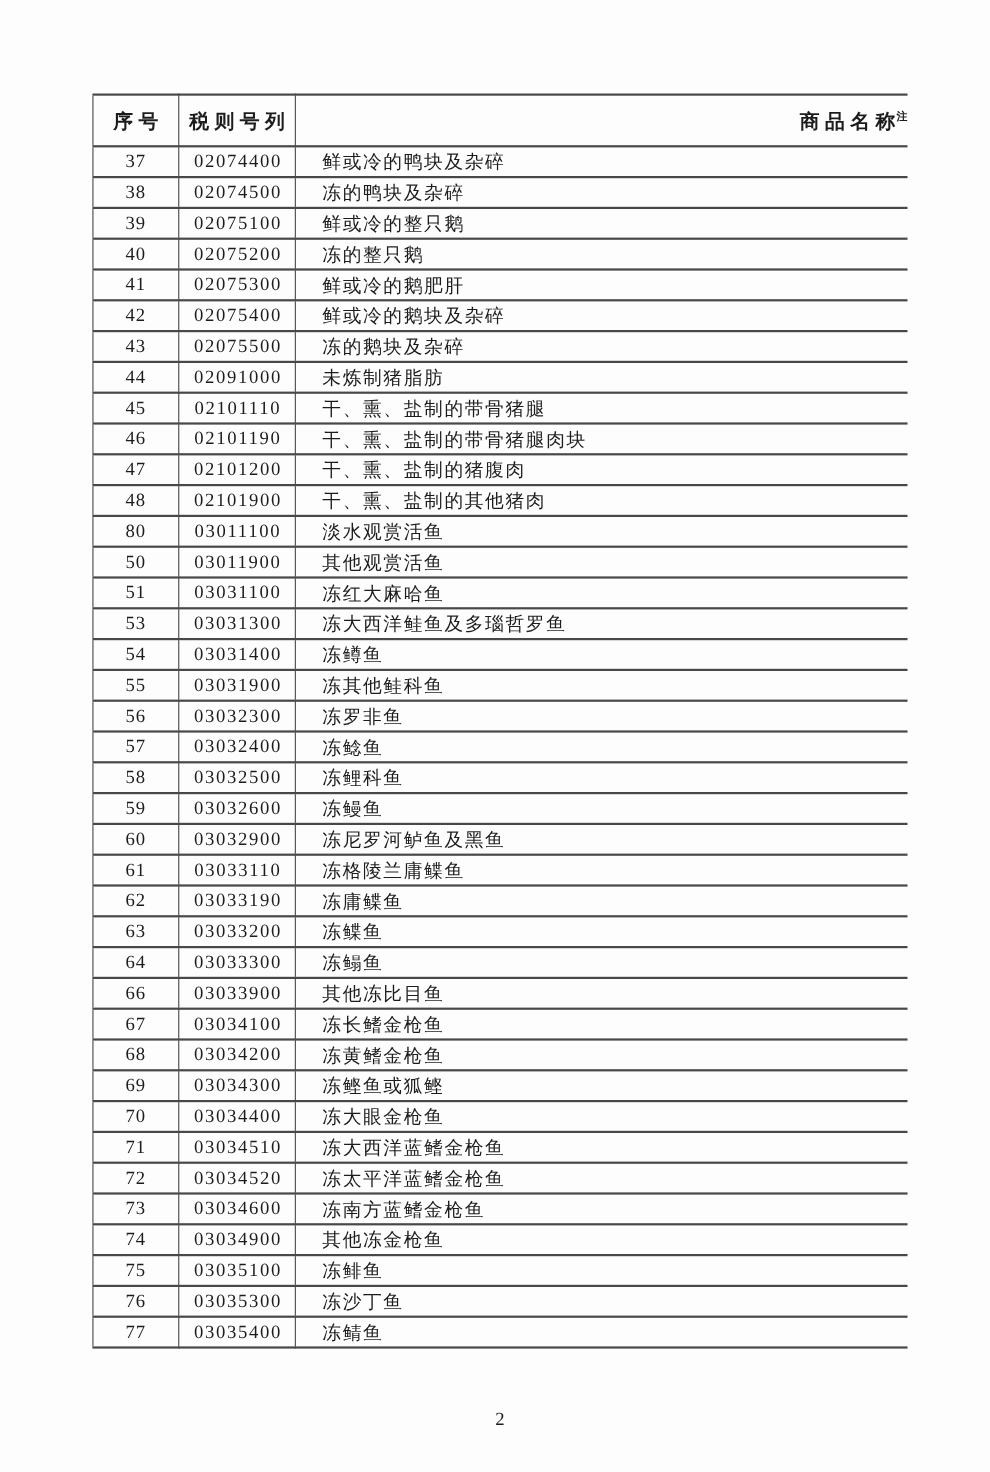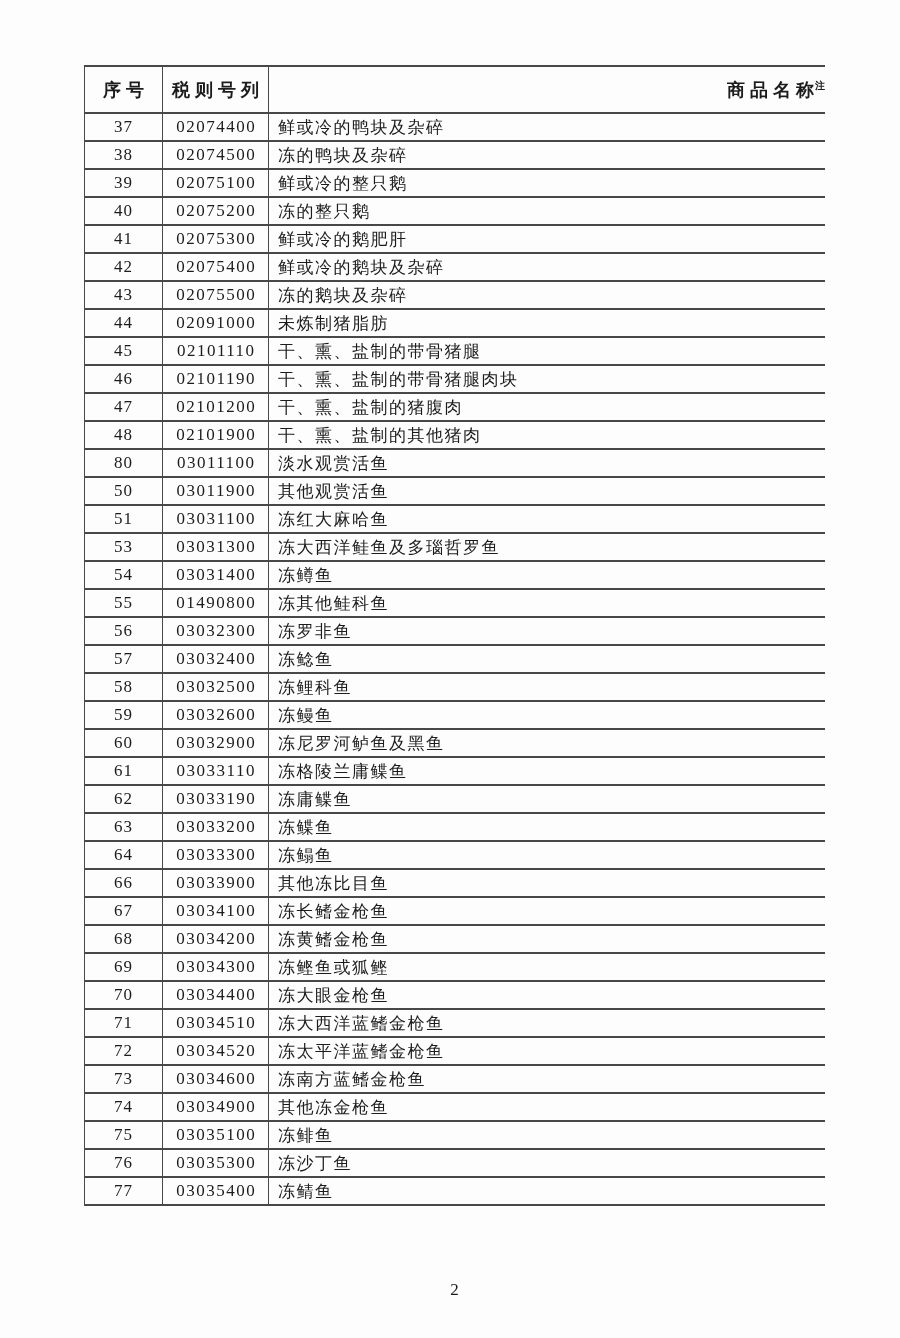--- a/index.html
+++ b/index.html
@@ -19,20 +19,21 @@
     left: 84px;
     top: 65px;
     width: 741px;
   }
   table.doc-table {
     width: 100%;
     border-collapse: collapse;
     table-layout: fixed;
     border-top: 2px solid #484848;
     border-left: 1.5px solid #484848;
+    margin-top: 20px;
     
   }
   table.doc-table tr {
     border-bottom: 2px solid #484848;
   }
   col.c-seq  { width: 78px; }
   col.c-code { width: 106px; }
   col.c-name { width: auto; }
   th, td {
     padding: 0;
@@ -72,21 +73,21 @@
   }
   td.cell-seq {
     letter-spacing: 1px;
   }
   td.cell-code {
     letter-spacing: 1.5px;
     text-indent: 1.5px;
   }
   td.cell-name {
     text-align: left;
-    padding-left: 9px;
+    padding-left: 24px;
     letter-spacing: 1.5px;
   }
   .page-number {
     position: absolute;
     left: 84px;
     width: 741px;
     top: 1280px;
     text-align: center;
     font-size: 17px;
     color: #1c1c1c;
@@ -208,21 +209,21 @@
   </tr>
 
   <tr class="body-row">
     <td class="cell-seq">54</td>
     <td class="cell-code">03031400</td>
     <td class="cell-name">冻鳟鱼</td>
   </tr>
 
   <tr class="body-row">
     <td class="cell-seq">55</td>
-    <td class="cell-code">01490800</td>
+    <td class="cell-code">03031900</td>
     <td class="cell-name">冻其他鲑科鱼</td>
   </tr>
 
   <tr class="body-row">
     <td class="cell-seq">56</td>
     <td class="cell-code">03032300</td>
     <td class="cell-name">冻罗非鱼</td>
   </tr>
 
   <tr class="body-row">

